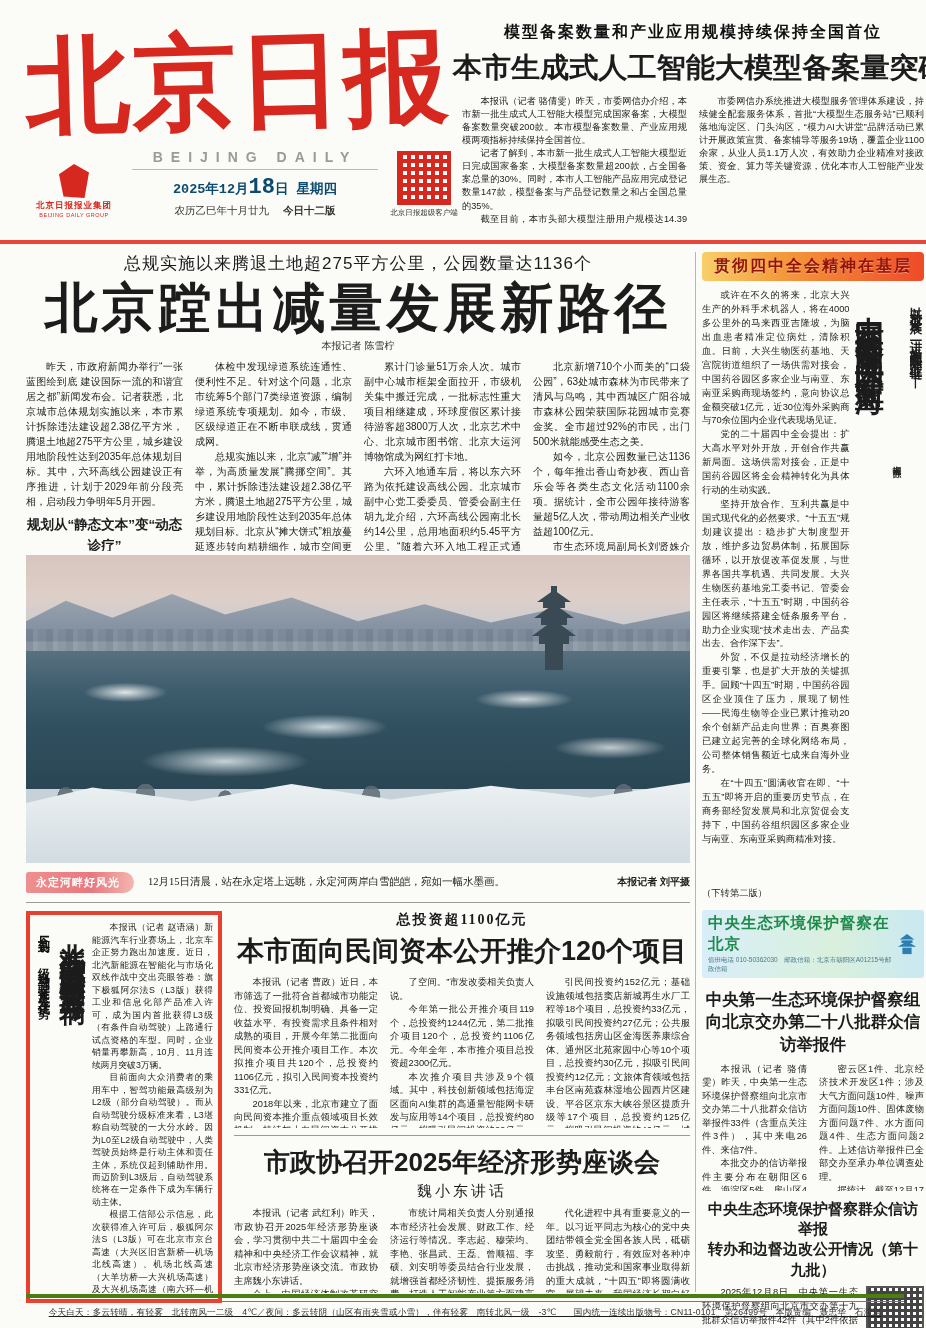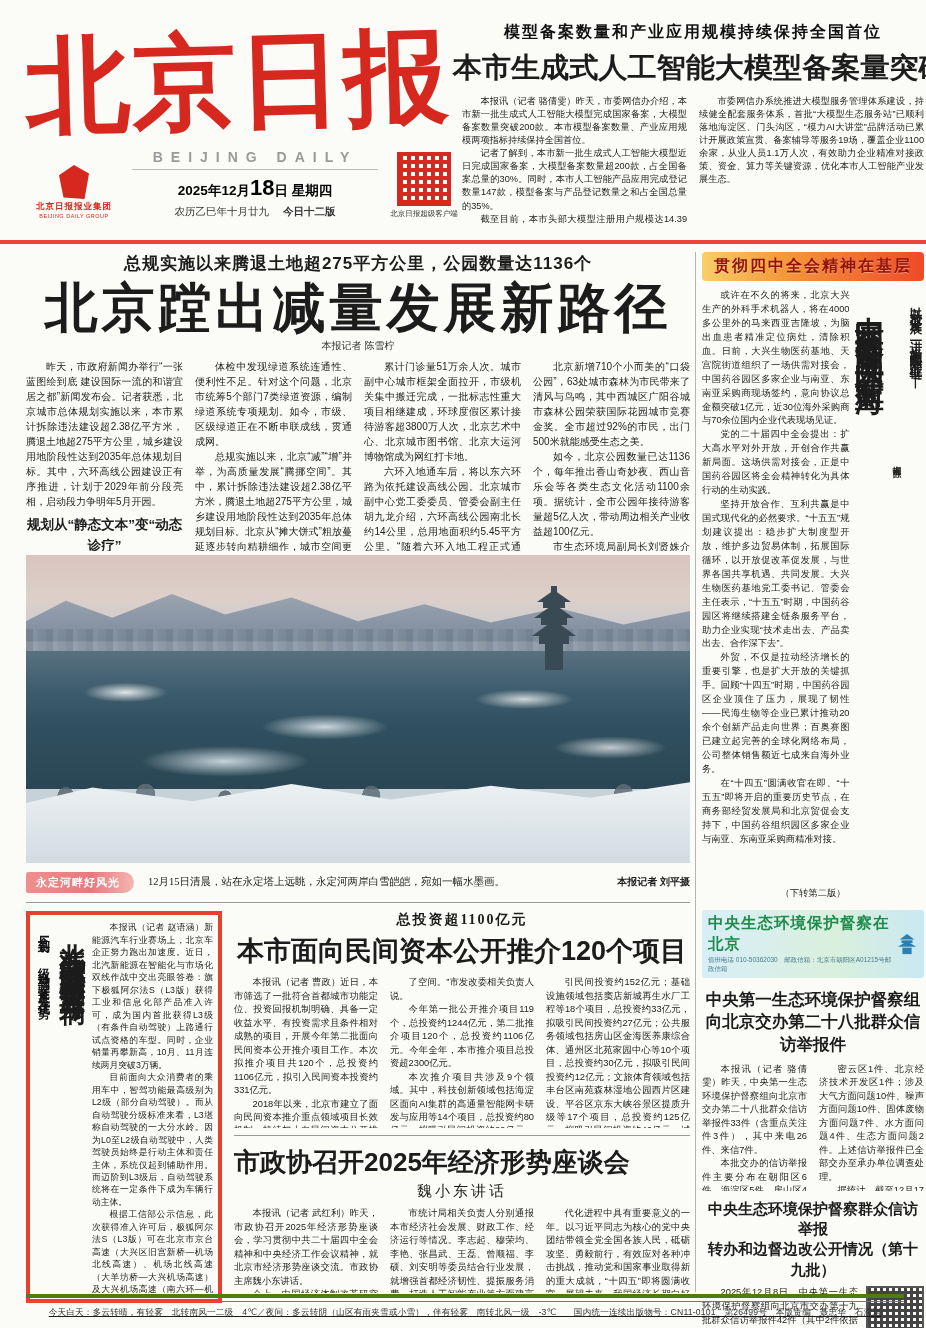--- a/index.html
+++ b/index.html
@@ -12,21 +12,21 @@
         white-space:nowrap;}
   .header-row{display:flex;align-items:flex-end;gap:10px;margin-top:2px;}
   .group-logo{width:96px;text-align:center;}
   .logo-mark{width:30px;height:34px;margin:0 auto 2px;background:#d6281f;
         clip-path:polygon(50% 0,100% 25%,85% 100%,15% 95%,0 30%);}
   .logo-cn{font-size:8.5px;font-weight:700;color:#d6281f;letter-spacing:1px;}
   .logo-en{font-size:5.5px;color:#d6281f;letter-spacing:.5px;}
   .date-block{flex:1;text-align:center;}
   .en-name{font-size:14px;letter-spacing:8px;color:#9a9a9a;font-weight:700;
         border-bottom:1px solid #bbb;padding-bottom:4px;margin-bottom:5px;}
-  .date-line{font-size:13.5px;font-weight:700;color:#000000;}
+  .date-line{font-size:13.5px;font-weight:700;color:#0c4a6e;font-family:Liberation Mono, monospace;}
   .date-line .big-day{font-size:22px;font-weight:900;}
   .lunar-line{font-size:10.5px;font-family:"Liberation Serif",serif;margin-top:4px;color:#333;}
   .lunar-line b{font-weight:700;margin-left:14px;}
   .qr-block{width:72px;text-align:center;}
   .qr{width:50px;height:50px;margin:0 auto 3px;border:2px solid #d6281f;
       background:
         repeating-linear-gradient(0deg,#d6281f 0 4px,transparent 4px 8px),
         repeating-linear-gradient(90deg,#d6281f 0 4px,#fff 4px 8px);}
   .qr.gray{border-color:#555;
       background:repeating-linear-gradient(0deg,#444 0 3px,transparent 3px 6px),
@@ -39,21 +39,21 @@
   .top-article .headline{font-size:28px;font-weight:900;text-align:center;letter-spacing:0;
           margin:6px 0 8px;white-space:nowrap;transform:scaleX(1.04);transform-origin:center;}
   .cols{display:flex;gap:12px;}
   .col{flex:1;overflow:hidden;text-align:justify;}
   .top-article .col{font-size:9.2px;line-height:1.42;height:132px;}
   .para{margin:0;text-indent:2em;text-align:justify;}
   .subhead{font-size:13px;font-weight:900;text-align:center;margin:6px 0 4px;text-indent:0;}
   .red-rule{position:absolute;left:0;right:0;top:240px;height:4px;background:#e8463a;}
   
   .main{position:absolute;left:26px;top:252px;width:664px;}
-  .lead-kicker{font-size:17px;font-weight:700;text-align:center;letter-spacing:1px;}
+  .lead-kicker{font-size:17px;font-weight:400;text-align:center;letter-spacing:1px;}
   .lead-headline{font-size:53px;font-weight:900;text-align:center;letter-spacing:4px;
         line-height:1.1;margin:4px 0 2px;white-space:nowrap;}
   .lead-byline{font-size:10px;text-align:center;color:#333;margin-bottom:6px;}
   .lead-cols .col{font-size:10px;line-height:1.5;height:192px;}
   .lead-cols .subhead{font-size:13.5px;}
   
   .photo{position:relative;width:664px;height:308px;margin-top:4px;overflow:hidden;background:#c7d2d8;}
   .ph{position:absolute;left:0;right:0;}
   .ph-sky{top:0;height:24%;background:linear-gradient(180deg,#cfc5c2,#d9d2cc 55%,#c5cdd4);}
   .ph-mount{top:6%;height:22%;background:linear-gradient(180deg,#8ea3b4,#6d8499);
@@ -90,35 +90,35 @@
   .baic-box{width:178px;min-width:178px;border:4px solid #e8402e;padding:6px 5px;display:flex;gap:5px;height:372px;}
   .v-strip{writing-mode:vertical-rl;}
   .baic-kicker{font-size:12px;font-weight:700;letter-spacing:4px;color:#111;padding-top:6px;}
   .baic-headline{font-size:26px;font-weight:900;letter-spacing:4px;line-height:1.15;padding-top:2px;}
   .baic-body{flex:1;font-size:8.8px;line-height:1.42;overflow:hidden;}
   .mid-section{flex:1;display:flex;flex-direction:column;}
   .mid-kicker{font-family:"Liberation Serif",serif;font-weight:700;text-align:center;font-size:14px;letter-spacing:2px;}
   .mid-headline{font-size:27px;font-weight:900;text-align:center;white-space:nowrap;margin:4px 0 7px;}
   .projects-cols .col{font-size:9.3px;line-height:1.45;height:152px;}
   .mid-hr{border:none;border-top:1px solid #999;margin:7px 0;}
-  .cppcc-headline{font-size:26px;font-weight:900;white-space:nowrap;margin:2px 0 2px;}
+  .cppcc-headline{font-size:26px;font-weight:900;text-align:center;white-space:nowrap;margin:2px 0 2px;}
   .cppcc-speaker{font-family:"Liberation Serif",serif;font-size:15px;text-align:center;letter-spacing:3px;margin-bottom:6px;}
   .cppcc-cols .col{font-size:9.3px;line-height:1.45;height:86px;}
   
   .vsep{position:absolute;left:695px;top:252px;height:1040px;width:1px;background:#b5b5b5;}
   .right-col{position:absolute;left:702px;top:252px;width:222px;}
   .party-banner{background:linear-gradient(90deg,#f8cf6a,#f49b3c 35%,#ee4a28);color:#931106;
         font-size:16px;font-weight:900;text-align:center;letter-spacing:2px;padding:4px 0;
         border-radius:4px;text-shadow:0 1px 0 rgba(255,255,255,.35);}
   .yaogu{display:flex;gap:4px;margin-top:8px;height:596px;}
   .yaogu-body{flex:1;font-size:9.3px;line-height:1.5;overflow:hidden;}
   .yaogu-headline{font-size:29px;font-weight:900;letter-spacing:5px;line-height:1.12;padding-top:4px;}
   .yaogu-byline{font-size:9px;color:#222;padding-top:170px;}
   .yaogu-kicker{font-size:12.5px;font-weight:700;letter-spacing:3px;padding-top:8px;}
-  .yaogu-jump{font-size:9.3px;text-align:center;margin-top:2px;}
+  .yaogu-jump{font-size:9.3px;text-align:left;margin-top:2px;}
   .eco-box{margin-top:10px;}
   .eco-banner{background:linear-gradient(90deg,#d8eef8,#d9f0dd 60%,#c9e8f2);border-radius:3px;
         padding:3px 6px 4px;display:flex;align-items:center;gap:3px;}
   .eco-banner-text{flex:1;}
   .eco-title{font-size:15.5px;font-weight:900;color:#1f8a4c;letter-spacing:1px;}
   .eco-sub{font-size:6.5px;color:#4a7a8a;margin-top:1px;}
   .eco-headline{font-size:16.5px;font-weight:900;text-align:center;line-height:1.35;margin:10px 0 8px;}
   .eco-cols .col{font-size:9.3px;line-height:1.45;height:128px;}
   .eco-headline2{font-size:15px;font-weight:900;text-align:center;line-height:1.35;margin:8px 0 6px;}
   .eco-bottom{display:flex;gap:8px;align-items:flex-start;}

